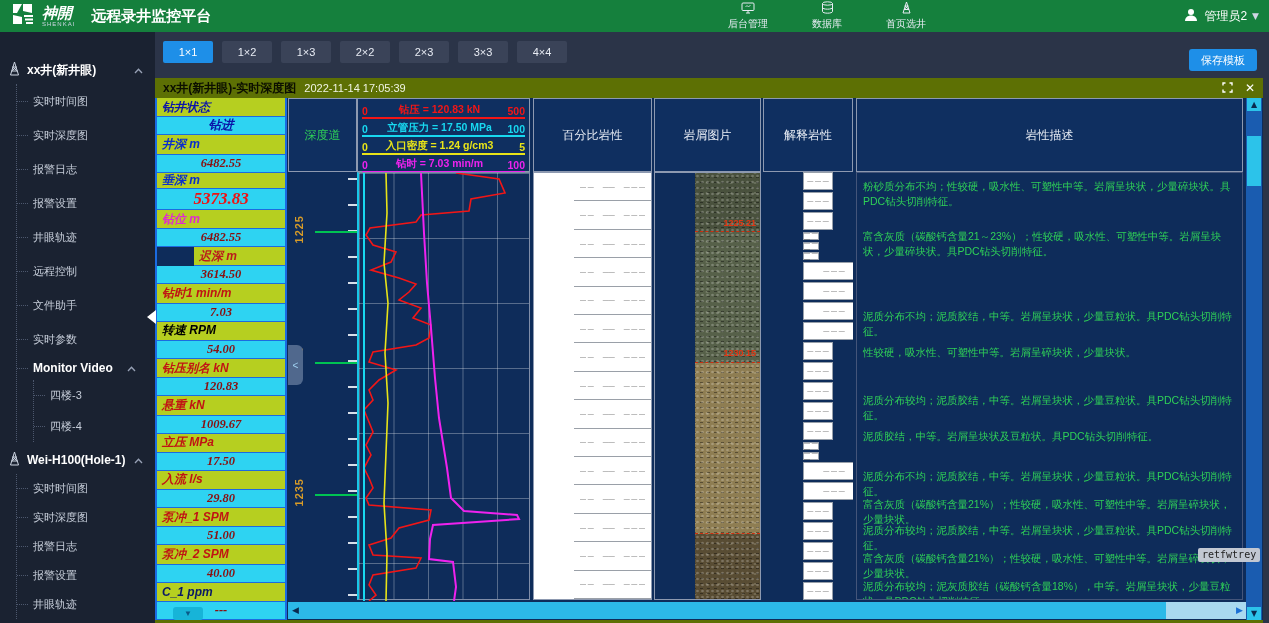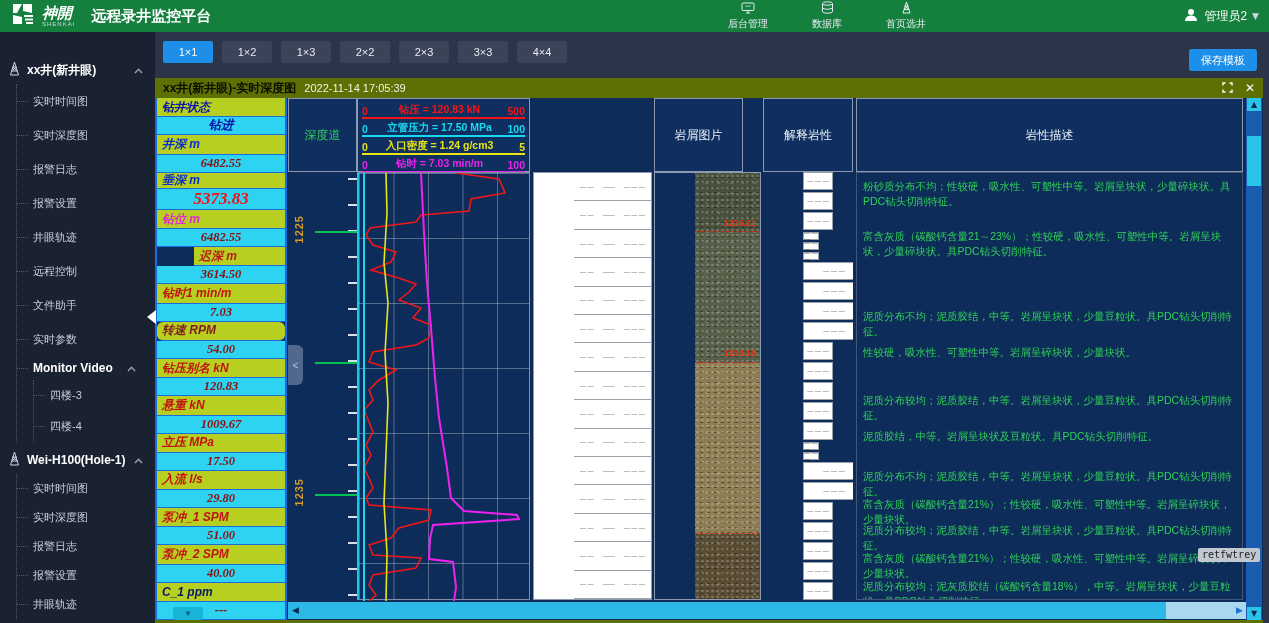--- a/index.html
+++ b/index.html
@@ -47,21 +47,21 @@
   .param{flex:1;display:flex;flex-direction:column;min-height:0;}
   .plabel{flex:1.08;background:#b6cf20;display:flex;align-items:center;padding-left:5px;font-style:italic;font-weight:bold;font-size:12px;border-bottom:1px solid #1b6be0;white-space:nowrap;overflow:hidden;}
   .pvalue{flex:1;background:#2ed3f2;display:flex;align-items:center;justify-content:center;font-style:italic;font-weight:bold;font-size:12.5px;border-bottom:1px solid #1b6be0;font-family:"Liberation Serif","DejaVu Serif",serif;}
   .pvalue.big{font-size:17px;}
   .pdrop{position:absolute;left:18px;bottom:3px;width:30px;height:13px;background:#17b4d8;border-radius:3px;display:flex;align-items:center;justify-content:center;color:#0a5a88;font-size:8px;cursor:pointer;z-index:3;}
   
   .hbox{position:absolute;top:20px;height:74px;background:#0f2f60;border:1px solid #8d99b0;box-sizing:border-box;color:#e8edf5;font-size:12px;display:flex;align-items:center;justify-content:center;}
   #hb-depth{left:133px;width:69px;color:#2fd157;}
   #hb-legend{left:202px;width:173px;display:block;padding:3px 4px 0 4px;}
   #hb-percent{left:378px;width:119px;}
-  #hb-photo{left:499px;width:89px;}
+  #hb-photo{left:499px;width:107px;}
   #hb-interp{left:608px;width:90px;}
   #hb-desc{left:701px;width:387px;}
   .lrow{display:flex;align-items:flex-end;height:15px;border-bottom:2px solid;font-size:10.5px;font-weight:bold;margin-bottom:1px;white-space:nowrap;}
   .lmin{width:16px;text-align:left;}
   .lmid{flex:1;text-align:center;}
   .lmax{width:24px;text-align:right;}
   
   .bodycol{position:absolute;top:94px;height:428px;box-sizing:border-box;padding-left:40px;}
   #depthcol{left:133px;width:69px;background:#0e2c5a;}
   .mticks{position:absolute;right:0;top:6px;width:9px;height:calc(100% - 6px);background:repeating-linear-gradient(to bottom,#d8dfe8 0 2px,transparent 2px 26px);}
@@ -307,21 +307,21 @@
         </div>
         <div class="param">
           <div class="plabel" style="color: #b91c1c; margin-left: 37px;">迟深 m</div>
           <div class="pvalue" style="color: rgb(138, 16, 16);">3614.50</div>
         </div>
         <div class="param">
           <div class="plabel" style="color: rgb(192, 20, 20);">钻时1 min/m</div>
           <div class="pvalue" style="color: rgb(138, 16, 16);">7.03</div>
         </div>
         <div class="param">
-          <div class="plabel" style="color: #7f1d1d; border-radius: 6px;">转速 RPM</div>
+          <div class="plabel" style="color: #000000;">转速 RPM</div>
           <div class="pvalue" style="color: rgb(138, 16, 16);">54.00</div>
         </div>
         <div class="param">
           <div class="plabel" style="color: rgb(192, 20, 20);">钻压别名 kN</div>
           <div class="pvalue" style="color: rgb(138, 16, 16);">120.83</div>
         </div>
         <div class="param">
           <div class="plabel" style="color: rgb(192, 20, 20);">悬重 kN</div>
           <div class="pvalue" style="color: rgb(138, 16, 16);">1009.67</div>
         </div>
@@ -364,20 +364,21 @@
           <span class="lmin">0</span>
           <span class="lmid">入口密度 = 1.24 g/cm3</span>
           <span class="lmax">5</span>
         </div>
         <div class="lrow" style="color: rgb(238, 34, 238); border-color: rgb(238, 34, 238);">
           <span class="lmin">0</span>
           <span class="lmid">钻时 = 7.03 min/m</span>
           <span class="lmax">100</span>
         </div>
       </div>
+    <div class="hbox" id="hb-percent">百分比岩性</div>
     <div class="hbox" id="hb-photo">岩屑图片</div>
     <div class="hbox" id="hb-interp">解释岩性</div>
     <div class="hbox" id="hb-desc">岩性描述</div>
 
     <div class="bodycol" id="depthcol">
       <div class="mticks"></div>
     <div class="gline" style="top: 59px;"></div>
         <div class="glabel" style="top: 43px;">1225</div>
         <div class="gline" style="top: 190px;"></div>
         <div class="glabel" style="top: 174px;">1230</div>

